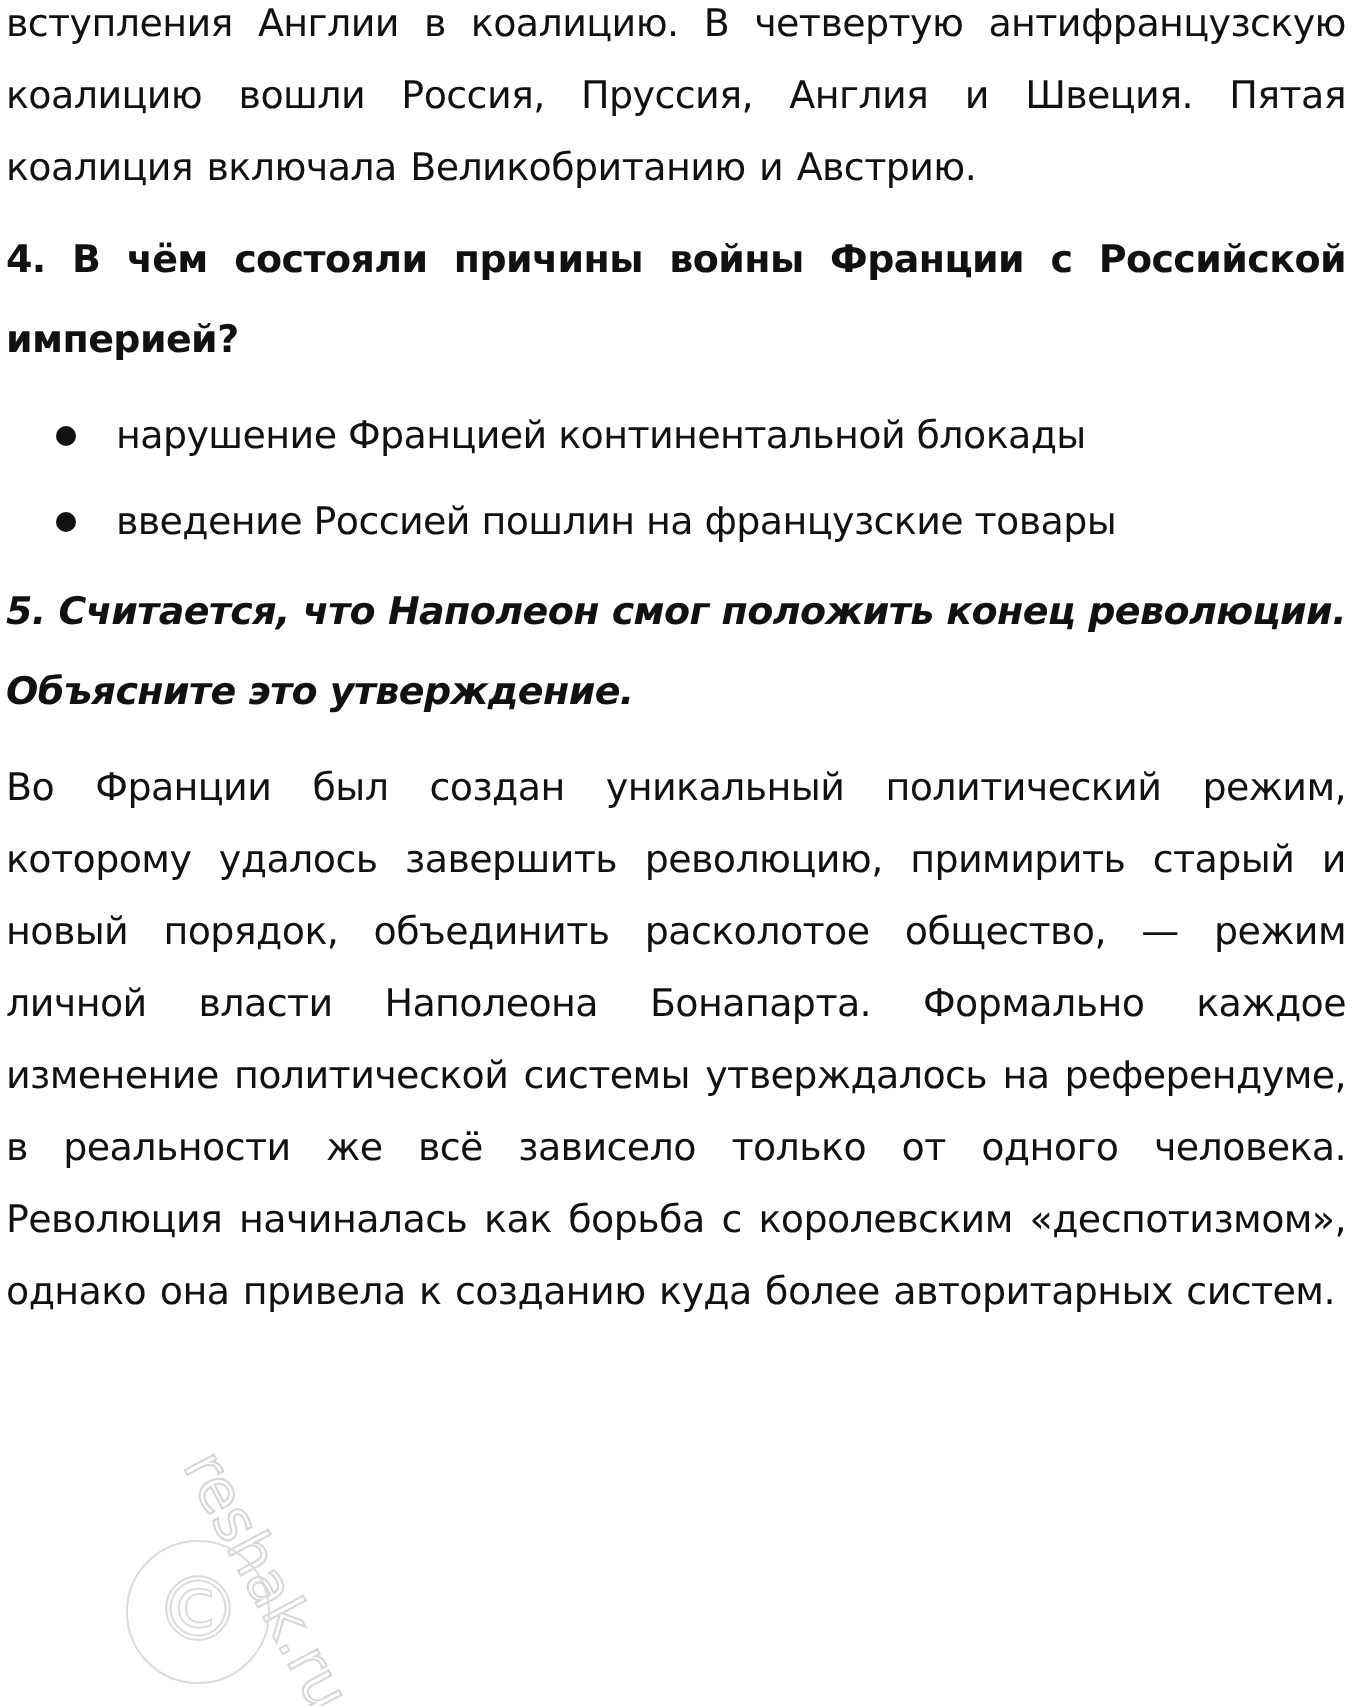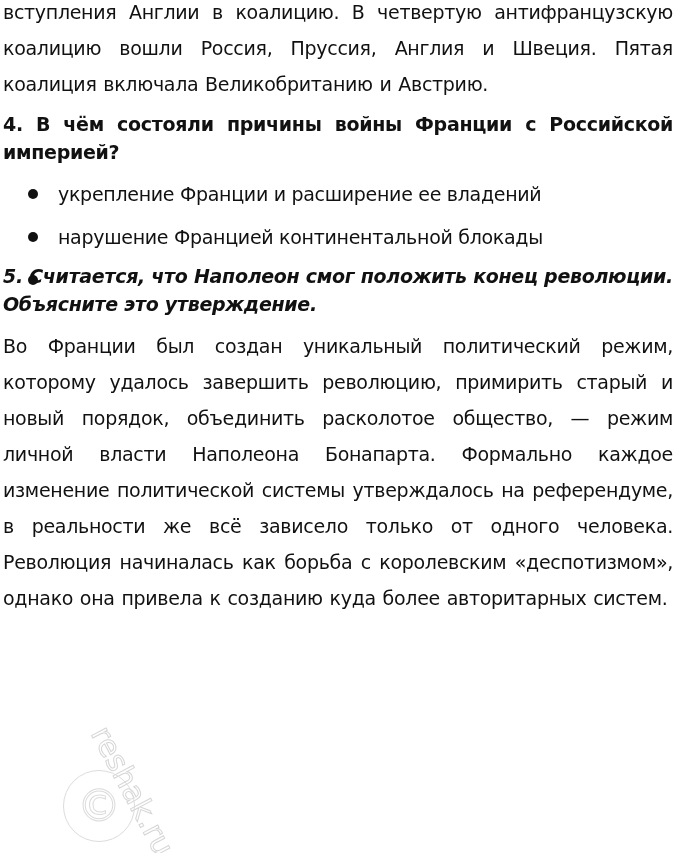--- a/index.html
+++ b/index.html
@@ -30,21 +30,21 @@
       letter-spacing: -0.3px;
       word-spacing: 1px;
     }
     .p.intro {
       margin-top: -6px;
     }
     .q {
       font-family: "DejaVu Sans", "Liberation Sans", sans-serif;
       font-weight: bold;
       font-size: 19px;
-      line-height: 28px;
+      line-height: 40px;
       text-align: justify;
       text-align-last: left;
       margin: 8px 0 0 0;
       letter-spacing: -0.3px;
     }
     ul.bullets {
       list-style: none;
       margin: 10px 0 0 0;
       padding: 0;
     }
@@ -110,28 +110,25 @@
 
 <div class="page">
 
   <p class="p intro">вступления Англии в коалицию. В четвертую антифранцузскую коалицию вошли Россия, Пруссия, Англия и Швеция. Пятая коалиция включала Великобританию и Австрию.</p>
 
   <h2 class="q">4. В чём состояли причины войны Франции с Российской империей?</h2>
 
   <ul class="bullets">
     <li>
       <span class="dot"></span>
-      <span>укрепление Франции и расширение ее владений</span>
-    </li>
-    <li>
-      <span class="dot"></span>
       <span>нарушение Францией континентальной блокады</span>
     </li>
     <li>
       <span class="dot"></span>
+      <span>введение Россией пошлин на французские товары</span>
     </li>
   </ul>
 
   <h2 class="q q2">5. Считается, что Наполеон смог положить конец революции. Объясните это утверждение.</h2>
 
   <p class="p answer">Во Франции был создан уникальный политический режим, которому удалось завершить революцию, примирить старый и новый порядок, объединить расколотое общество, — режим личной власти Наполеона Бонапарта. Формально каждое изменение политической системы утверждалось на референдуме, в реальности же всё зависело только от одного человека. Революция начиналась как борьба с королевским «деспотизмом», однако она привела к созданию куда более авторитарных систем.</p>
 </div>
 
 <div class="watermark">
   <span class="wm-text">reshak.ru</span>

